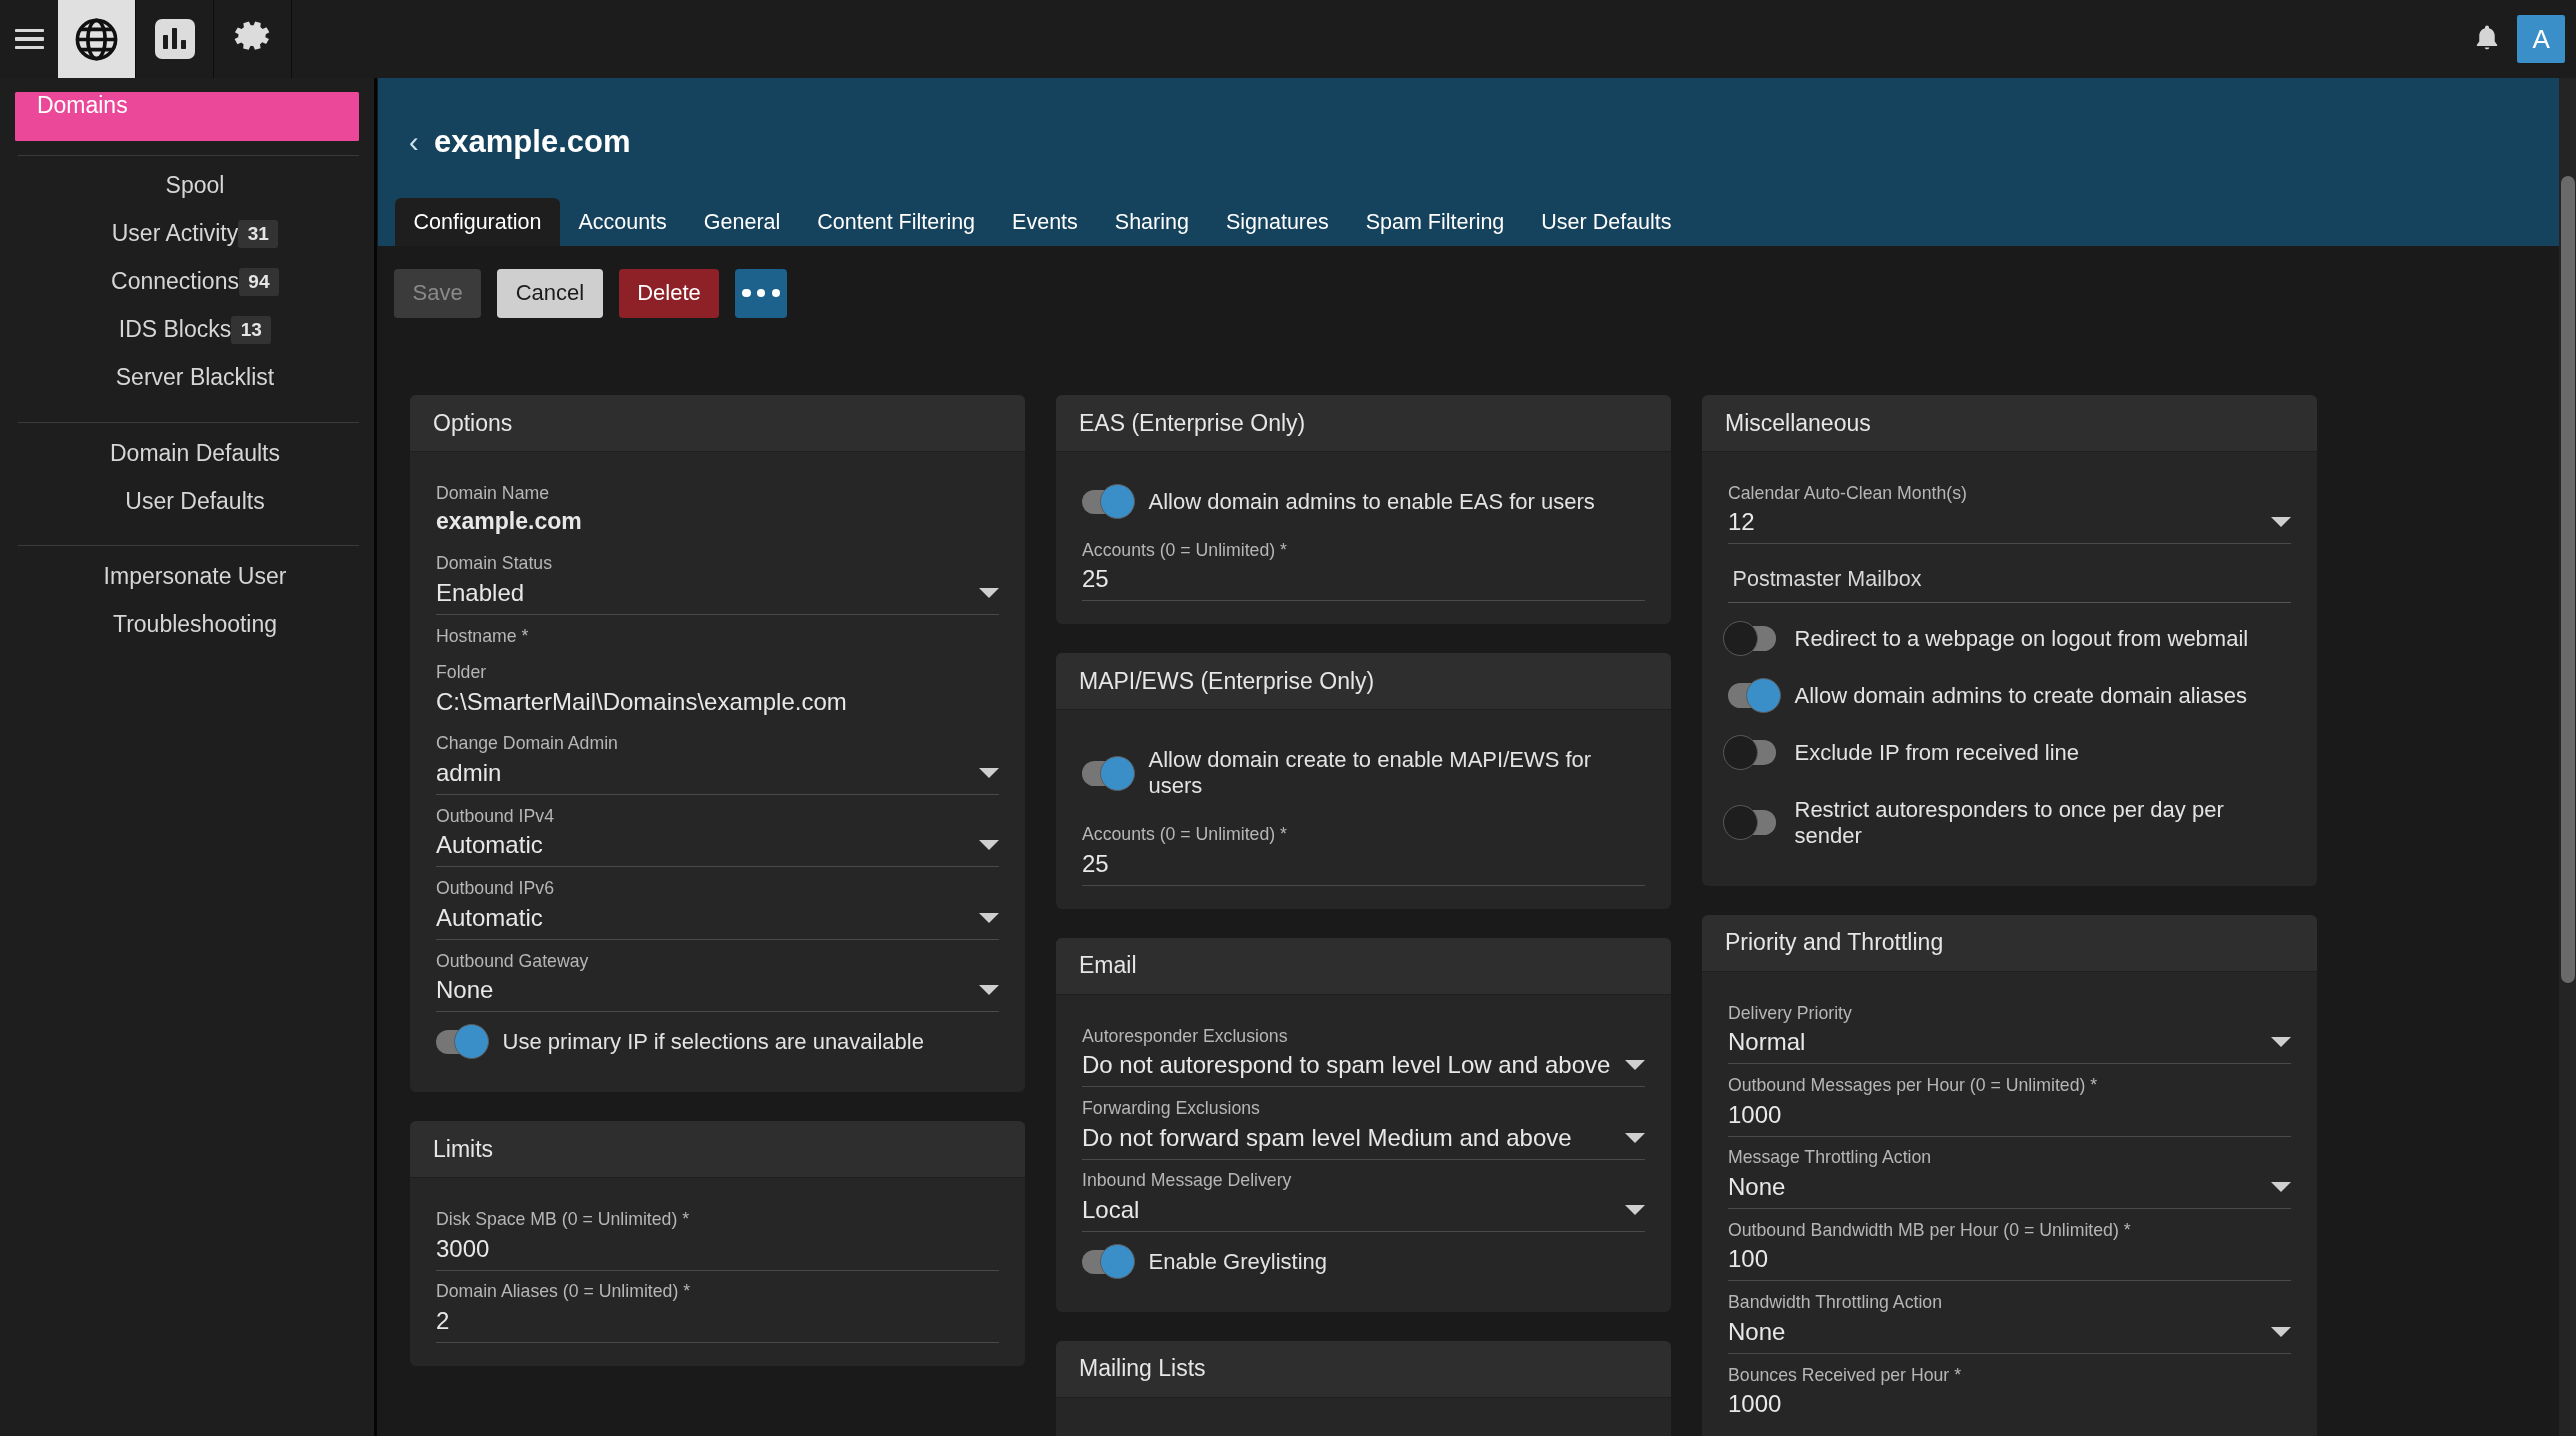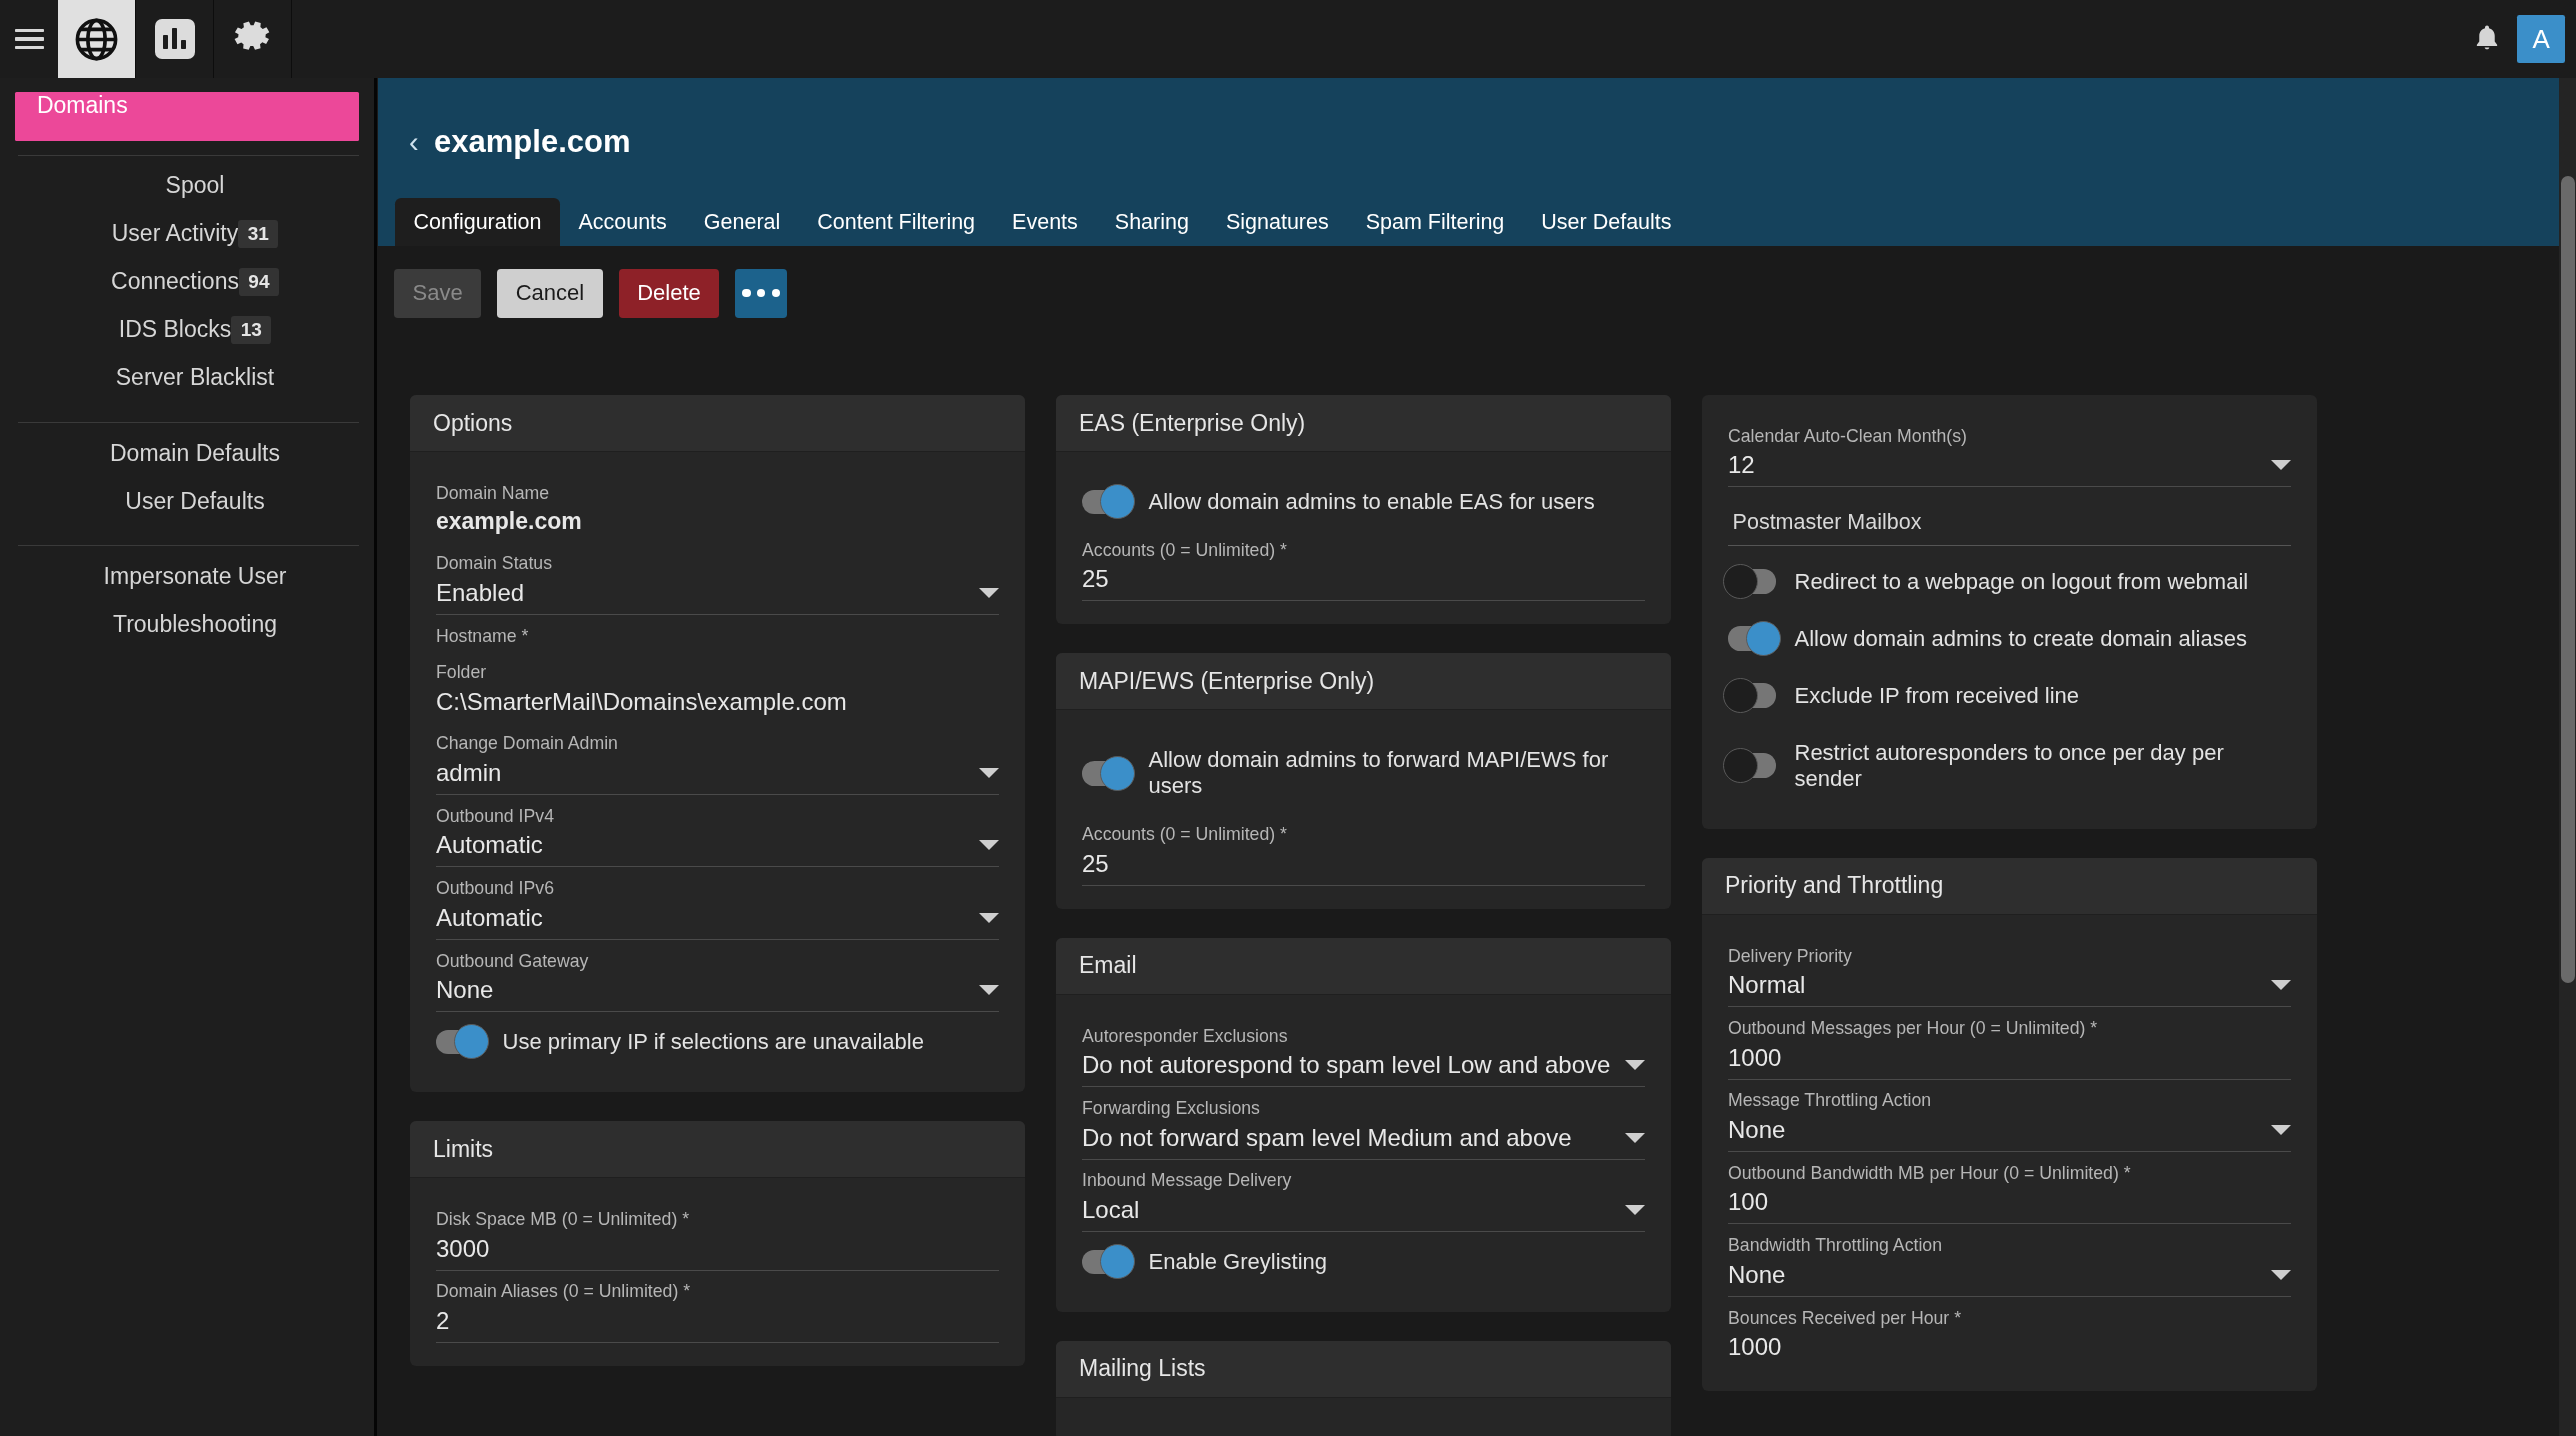--- a/index.html
+++ b/index.html
@@ -381,21 +381,21 @@
         </div>
       </div>
 
       <div class="card">
         <div class="card-hd">MAPI/EWS (Enterprise Only)</div>
         <div class="card-bd">
           <div class="toggle-row">
             <span class="toggle on">
                 <span class="knob"></span>
               </span>
-            <span class="toggle-label">Allow domain admins to forward MAPI/EWS for users</span>
+            <span class="toggle-label">Allow domain create to enable MAPI/EWS for users</span>
           </div>
           <div class="field">
             <div class="field-label">Accounts (0 = Unlimited) *</div>
             <div class="field-row">
               <span class="field-value">25</span>
             </div>
           </div>
         </div>
       </div>
 
@@ -435,20 +435,21 @@
       <div class="card">
         <div class="card-hd">Mailing Lists</div>
         <div class="card-bd" style="height:31px"></div>
       </div>
 
     </div>
 
     <div class="col">
 
       <div class="card">
+        <div class="card-hd">Miscellaneous</div>
         <div class="card-bd">
           <div class="field">
             <div class="field-label">Calendar Auto-Clean Month(s)</div>
             <div class="field-row">
               <span class="field-value">12</span>
               <span class="caret"></span>
             </div>
           </div>
 
           <div class="subhead">Postmaster Mailbox</div>

